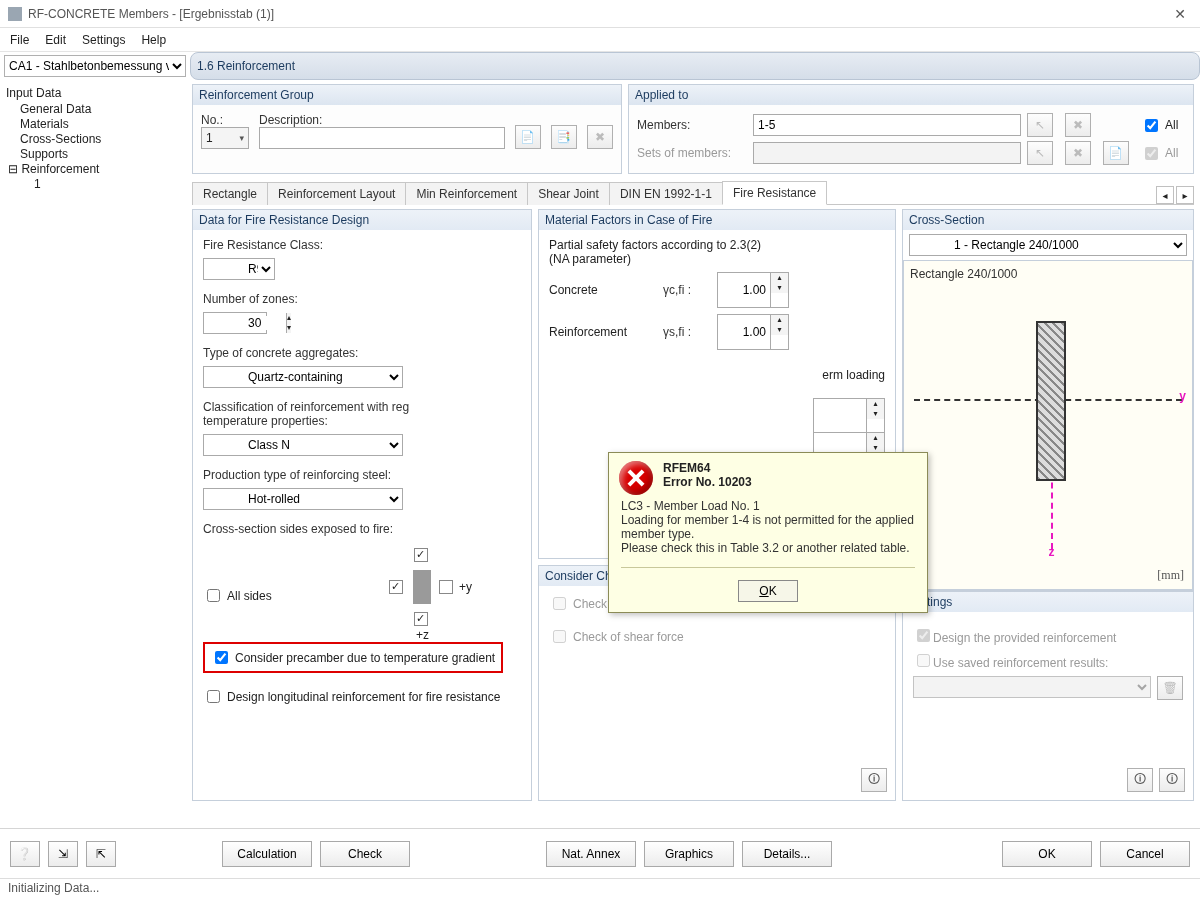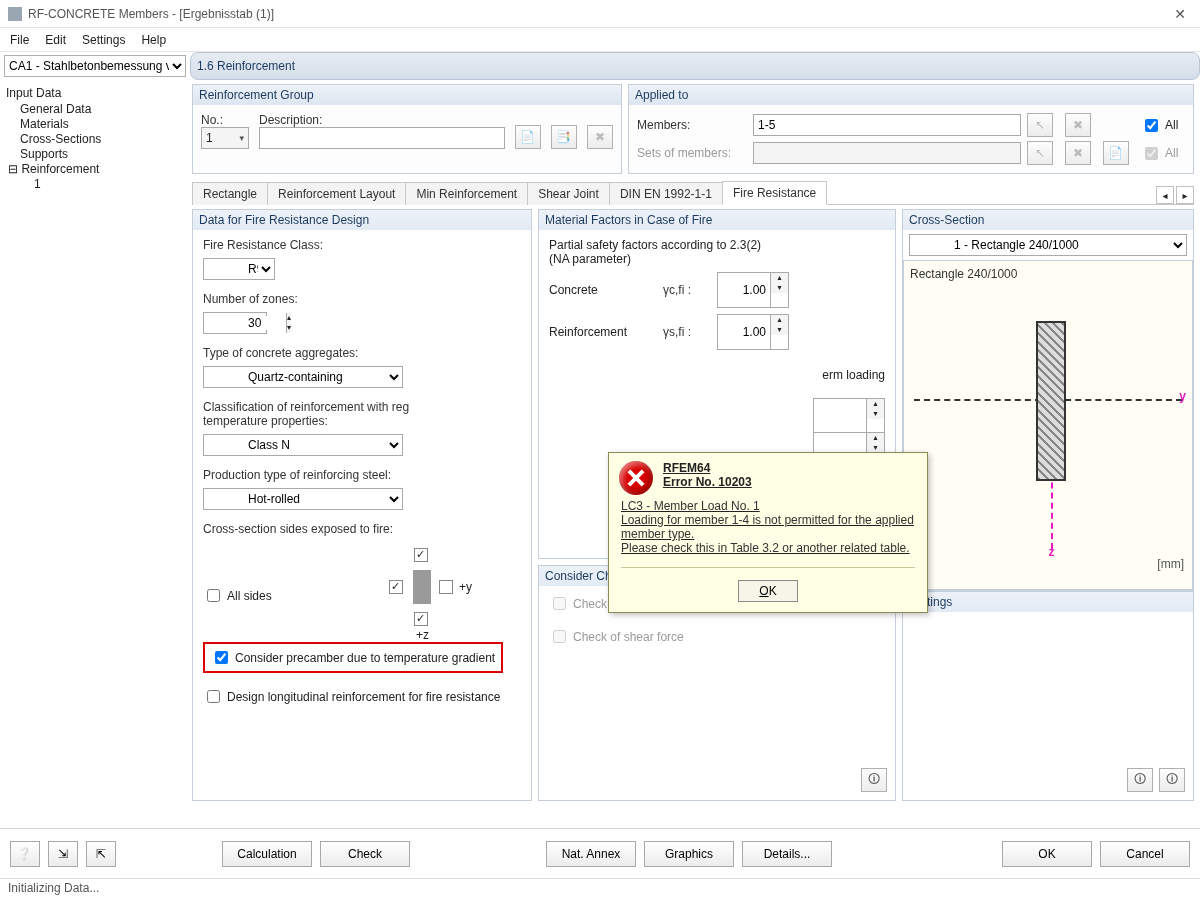--- a/index.html
+++ b/index.html
@@ -64,28 +64,28 @@
 .spinr { display:inline-flex; border:1px solid #aaa; height:36px; width:72px;}
 .spinr input{ border:none; width:52px; text-align:right; padding:0 4px;}
 .spinr .ar2{ width:18px; border-left:1px solid #aaa; display:flex; flex-direction:column;}
 .spinr .ar2 div{height:10px;font-size:8px;text-align:center;background:#f4f4f4;}
 .grayed { color:#9a9a9a;}
 .cs-preview { height:330px; position:relative; background:#fffef5; border:1px solid #c5cfdb; padding:6px;}
 .cs-preview .rect { position:absolute; left:46%; top:60px; width:30px; height:160px; background:repeating-linear-gradient(45deg,#888 0 2px,#ddd 2px 6px); border:2px solid #333;}
 .axis-h { position:absolute; top:138px; left:10px; right:10px; border-top:2px dashed #333;}
 .axis-v { position:absolute; top:60px; bottom:40px; left:calc(46% + 15px); border-left:2px dashed #e818c0;}
 .axlbl { position:absolute; font-weight:bold;}
-.unit { position:absolute; right:8px; bottom:18px; color:#555;}
+.unit { position:absolute; right:8px; bottom:6px; color:#555;font-family:Liberation Serif, serif;}
 .settings-body label{ display:block; margin:6px 0; }
 .footerbar { position:absolute; left:0; right:0; bottom:22px; height:50px; border-top:1px solid #d5d5d5; background:#fff; display:flex; align-items:center; padding:8px 10px; gap:8px;}
 .btn { height:26px; min-width:90px; border:1px solid #a9a9a9; background:linear-gradient(#fff,#ececec); padding:0 12px;}
 .btn.sm { min-width:30px; width:30px; padding:0;}
 .status { position:absolute; left:0; right:0; bottom:0; height:22px; border-top:1px solid #ddd; padding:2px 8px; color:#555;}
 
-.dlg { position:absolute; left:418px; top:372px; width:320px; background:#feffe4; border:1px solid #8b8b57; box-shadow:2px 2px 6px rgba(0,0,0,.25); z-index:50;text-decoration:underline;}
+.dlg { position:absolute; left:418px; top:372px; width:320px; background:#feffe4; border:1px solid #8b8b57; box-shadow:2px 2px 6px rgba(0,0,0,.25); z-index:50;}
 .dlg .dh { display:flex; padding:8px 10px 4px; gap:10px;}
 .errico { width:34px; height:34px; border-radius:50%; background:#d80000; position:relative; flex:0 0 34px; box-shadow:inset -3px -3px 6px rgba(0,0,0,.3), inset 3px 3px 6px rgba(255,255,255,.5);}
 .errico::before,.errico::after{ content:""; position:absolute; width:20px; height:4px; background:#fff; top:15px; left:7px;}
 .errico::before{ transform:rotate(45deg);} .errico::after{ transform:rotate(-45deg);}
 .dlg .dt1{ font-weight:bold;}
 .dlg .dbody{ padding:0 12px 6px; color:#333;}
 .dlg hr{ border:none; border-top:1px solid #c8c89a; margin:6px 12px;}
 .dlg .dbtn { text-align:center; padding:6px 0 10px;}
 .dlg .dbtn button{ min-width:60px; height:22px; border:1px solid #888; background:#f6f6e8;}
 .dlg .dbtn button u{text-decoration:underline;}
@@ -325,20 +325,28 @@
             <div class="axis-h"></div>
             <div class="axis-v"></div>
             <div class="rect"></div>
             <span class="axlbl" style="color:#e818c0; right:6px; top:128px;">y</span>
             <span class="axlbl" style="color:#e818c0; left:calc(46% + 12px); bottom:30px;">z</span>
             <span class="unit">[mm]</span>
           </div>
         </div>
         <div class="panel" style="flex:1; position:relative;">
           <div class="ph">Settings</div>
+          <div class="pbody settings-body">
+            <label class="chk grayed"><input type="checkbox" checked="" disabled="" style=""><span>Design the provided reinforcement</span></label>
+            <label class="chk grayed"><input type="checkbox" disabled="" style=""><span>Use saved reinforcement results:</span></label>
+            <div style="display:flex; gap:6px; margin-top:6px;">
+              <select class="std" style="flex:1; background:#eee;" disabled=""><option></option></select>
+              <div class="iconbtn dis">🗑</div>
+            </div>
+          </div>
           <div style="position:absolute; right:8px; bottom:8px; display:flex; gap:6px;">
             <div class="iconbtn">🛈</div>
             <div class="iconbtn">🛈</div>
           </div>
         </div>
       </div>
     </div>
 
     <div class="dlg">
       <div class="dh">

